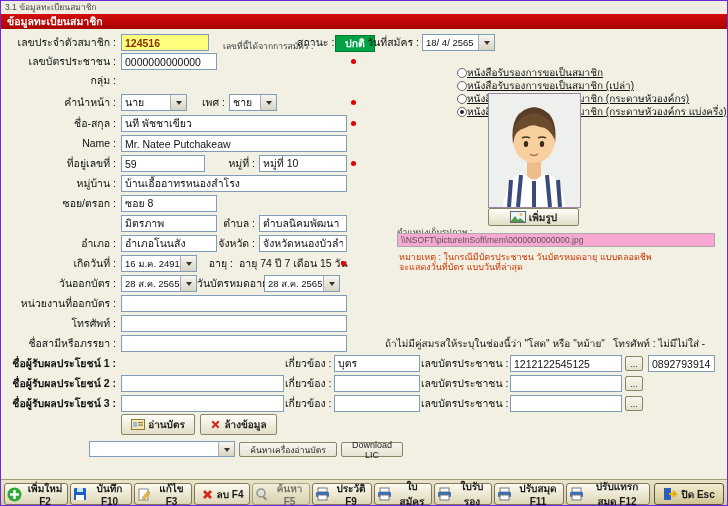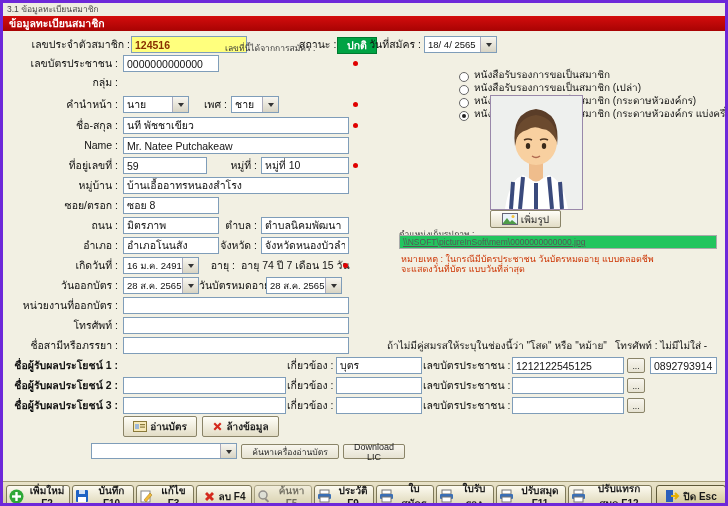--- a/index.html
+++ b/index.html
@@ -1,44 +1,44 @@
 <!DOCTYPE html>
 <html><head>
 <meta charset="utf-8">
 <style>
   html,body{margin:0;padding:0;background:#c8c4b0;}
   #app{position:relative;width:728px;height:506px;background:#f2f0e3;
        font-family:"Liberation Sans","DejaVu Sans",sans-serif;font-size:10.5px;color:#111;
-       overflow:hidden;border:3px solid #6d28d9;box-sizing:border-box;}
+       overflow:hidden;border:1px solid #6d28d9;box-sizing:border-box;}
   .titlebar{position:absolute;left:0;top:0;width:100%;height:13px;background:#efede2;
        font-size:8.5px;color:#444;line-height:13px;padding-left:4px;box-sizing:border-box;}
   .header{position:absolute;left:0;top:13px;width:100%;height:15px;
        background:linear-gradient(#d40d0d,#a80303);color:#fff;font-weight:bold;
        font-size:10.5px;line-height:15px;padding-left:6px;box-sizing:border-box;}
   .lbl{position:absolute;text-align:right;font-size:10.5px;line-height:17px;white-space:nowrap;color:#111;}
   .lbl.b{font-weight:bold;}
   .stat{position:absolute;font-size:10.5px;line-height:17px;white-space:nowrap;color:#111;}
   .in{position:absolute;height:17px;box-sizing:border-box;border:1px solid #7f9db9;background:#fff;
       font-family:inherit;font-size:10.5px;padding:0 3px;color:#111;}
   .in.yellow{background:#ffff7d;color:#8a3000;font-weight:bold;}
-  .in.gray{background:#22c55e;border:1px solid #aaa;color:#555;font-size:8.5px;text-decoration:underline;}
+  .in.gray{background:#f9a8d4;border:1px solid #aaa;color:#555;font-size:8.5px;}
   .combo{position:absolute;height:17px;box-sizing:border-box;border:1px solid #7f9db9;background:#fff;
       font-size:10.5px;display:flex;align-items:center;padding-left:3px;cursor:default;}
   .combo .val{flex:1;white-space:nowrap;overflow:hidden;}
   .dd{width:15px;align-self:stretch;background:linear-gradient(#f8f6f0,#d8d4c4);
       border-left:1px solid #aab;display:flex;align-items:center;justify-content:center;}
   .dd::after{content:"";border:3px solid transparent;border-top:4px solid #333;margin-top:4px;}
   .dot{position:absolute;width:5px;height:5px;border-radius:50%;background:#e00000;}
   .badge{position:absolute;background:#00a344;color:#fff;font-weight:bold;font-size:10.5px;
       text-align:center;line-height:15px;border:1px solid #007a30;}
   .btn3d{position:absolute;box-sizing:border-box;border:1px solid #8a8468;border-radius:2px;
       background:linear-gradient(#fffef8,#e2ddc6);font-family:inherit;font-size:10px;font-weight:bold;
       display:flex;align-items:center;justify-content:center;gap:3px;color:#222;cursor:pointer;padding:0 2px;}
   .btn3d.flat{font-weight:normal;font-size:8.5px;background:linear-gradient(#f8f6ee,#e6e2d2);}
-  .radio{position:absolute;display:flex;align-items:flex-end;gap:5px;font-size:10px;white-space:nowrap;cursor:pointer;}
+  .radio{position:absolute;display:flex;align-items:center;font-size:10px;white-space:nowrap;cursor:pointer;text-decoration:underline;}
   .rc{width:10px;height:10px;border-radius:50%;border:1px solid #666;background:#fff;box-sizing:border-box;position:relative;flex:0 0 auto;}
   .rc.checked::after{content:"";position:absolute;left:2px;top:2px;width:4px;height:4px;border-radius:50%;background:#222;}
   .note{position:absolute;font-size:9px;color:#cc3300;white-space:nowrap;}
   .smalllbl{position:absolute;font-size:8.5px;color:#333;white-space:nowrap;}
   .photo{position:absolute;left:487px;top:92px;width:91px;height:113px;border:1px solid #98a;background:#fff;overflow:hidden;}
   .bottombar{position:absolute;left:0;top:478px;width:100%;height:28px;
       background:linear-gradient(#e9e3c9,#cfc7a0);border-top:1px solid #a49c78;}
   .tb{position:absolute;top:3px;height:22px;box-sizing:border-box;border:1px solid #7e7858;border-radius:3px;
       background:linear-gradient(#fcfaf0,#ddd6b6);font-family:inherit;font-size:10px;font-weight:bold;color:#1a1a1a;
       display:flex;align-items:center;justify-content:center;gap:3px;cursor:pointer;padding:0 2px;}
@@ -49,22 +49,22 @@
 </head>
 <body>
 
 <div id="app">
 
   <div class="titlebar">3.1 ข้อมูลทะเบียนสมาชิก</div>
   <div class="header">
     <span>ข้อมูลทะเบียนสมาชิก</span>
   </div>
 
-  <div class="lbl" style="left:20px;top:33px;width:107px">เลขประจำตัวสมาชิก :</div>
-  <input class="in yellow" style="left: 128px; top: 33px; width: 116px;" readonly="" value="124516">
+  <div class="lbl" style="left:8px;top:33px;width:107px">เลขประจำตัวสมาชิก :</div>
+  <input class="in yellow" style="left: 120px; top: 33px; width: 88px;" readonly="" value="124516">
   <div class="smalllbl" style="left:222px;top:38px">เลขที่นี้ได้จากการสมัคร :</div>
   <div class="lbl" style="left:296px;top:33px;width:34px">สถานะ :</div>
   <div class="badge" style="left:334px;top:34px;width:38px;height:15px">ปกติ</div>
   <div class="lbl" style="left:364px;top:33px;width:54px">วันที่สมัคร :</div>
   <div class="combo" style="left:421px;top:33px;width:73px">
     <span class="val" style="font-size:9.5px">18/ 4/ 2565</span>
     <span class="dd"></span>
   </div>
 
   <div class="lbl" style="left:8px;top:52px;width:107px">เลขบัตรประชาชน :</div>
@@ -95,21 +95,20 @@
   <input class="in" style="left: 120px; top: 154px; width: 84px;" readonly="" value="59">
   <div class="lbl" style="left:202px;top:154px;width:52px">หมู่ที่ :</div>
   <input class="in" style="left: 258px; top: 154px; width: 88px;" readonly="" value="หมู่ที่ 10">
   <div class="dot" style="left:350px;top:160px"></div>
 
   <div class="lbl" style="left:8px;top:174px;width:107px">หมู่บ้าน :</div>
   <input class="in" style="left: 120px; top: 174px; width: 226px;" readonly="" value="บ้านเอื้ออาทรหนองสำโรง">
   <div class="lbl" style="left:8px;top:194px;width:107px">ซอย/ตรอก :</div>
   <input class="in" style="left: 120px; top: 194px; width: 96px;" readonly="" value="ซอย 8">
 
-  <div class="lbl" style="left:8px;top:214px;width:107px">ถนน :</div>
   <input class="in" style="left: 120px; top: 214px; width: 96px;" readonly="" value="มิตรภาพ">
   <div class="lbl" style="left:202px;top:214px;width:52px">ตำบล :</div>
   <input class="in" style="left: 258px; top: 214px; width: 88px;" readonly="" value="ตำบลนิคมพัฒนา">
 
   <div class="lbl" style="left:8px;top:234px;width:107px">อำเภอ :</div>
   <input class="in" style="left: 120px; top: 234px; width: 96px;" readonly="" value="อำเภอโนนสัง">
   <div class="lbl" style="left:202px;top:234px;width:52px">จังหวัด :</div>
   <input class="in" style="left: 258px; top: 234px; width: 88px;" readonly="" value="จังหวัดหนองบัวลำภู">
 
   <div class="lbl" style="left:8px;top:254px;width:107px">เกิดวันที่ :</div>
@@ -225,21 +224,21 @@
       <ellipse cx="45" cy="46" rx="21" ry="23" fill="#f8d0a0"></ellipse>
       <path d="M24 50 Q20 16 45 13 Q70 16 66 50 Q66 32 56 28 Q58 34 50 31 Q40 25 34 32 Q26 35 24 50 Z" fill="#5a3d28"></path>
       <path d="M24 46 Q24 22 45 19 Q66 22 66 46 Q60 33 51 33 Q43 29 36 34 Q27 36 24 46 Z" fill="#6b4a2e"></path>
       <ellipse cx="37" cy="50" rx="2.2" ry="3" fill="#3a2a1a"></ellipse>
       <ellipse cx="53" cy="50" rx="2.2" ry="3" fill="#3a2a1a"></ellipse>
       <path d="M33 44 Q37 42 41 44" stroke="#4a3320" stroke-width="1.5" fill="none"></path>
       <path d="M49 44 Q53 42 57 44" stroke="#4a3320" stroke-width="1.5" fill="none"></path>
       <path d="M41 60 Q45 63 49 60" stroke="#b06a50" stroke-width="1.5" fill="none"></path>
     </svg>
   </div>
-  <button class="btn3d" style="left:487px;top:207px;width:71px;height:18px;font-weight:normal">
+  <button class="btn3d" style="left:487px;top:207px;width:91px;height:18px;font-weight:bold">
     <span class="icon">
       <svg width="16" height="12">
           <rect x="0.5" y="0.5" width="15" height="11" fill="#eaf4fb" stroke="#667"></rect>
           <circle cx="11" cy="3.5" r="1.5" fill="#f4c23c"></circle>
           <path d="M1 10 L5 5 L8 9 L10 7 L15 11 L1 11 Z" fill="#4f9c49"></path>
         </svg>
     </span>
     <span>เพิ่มรูป</span>
   </button>
 

